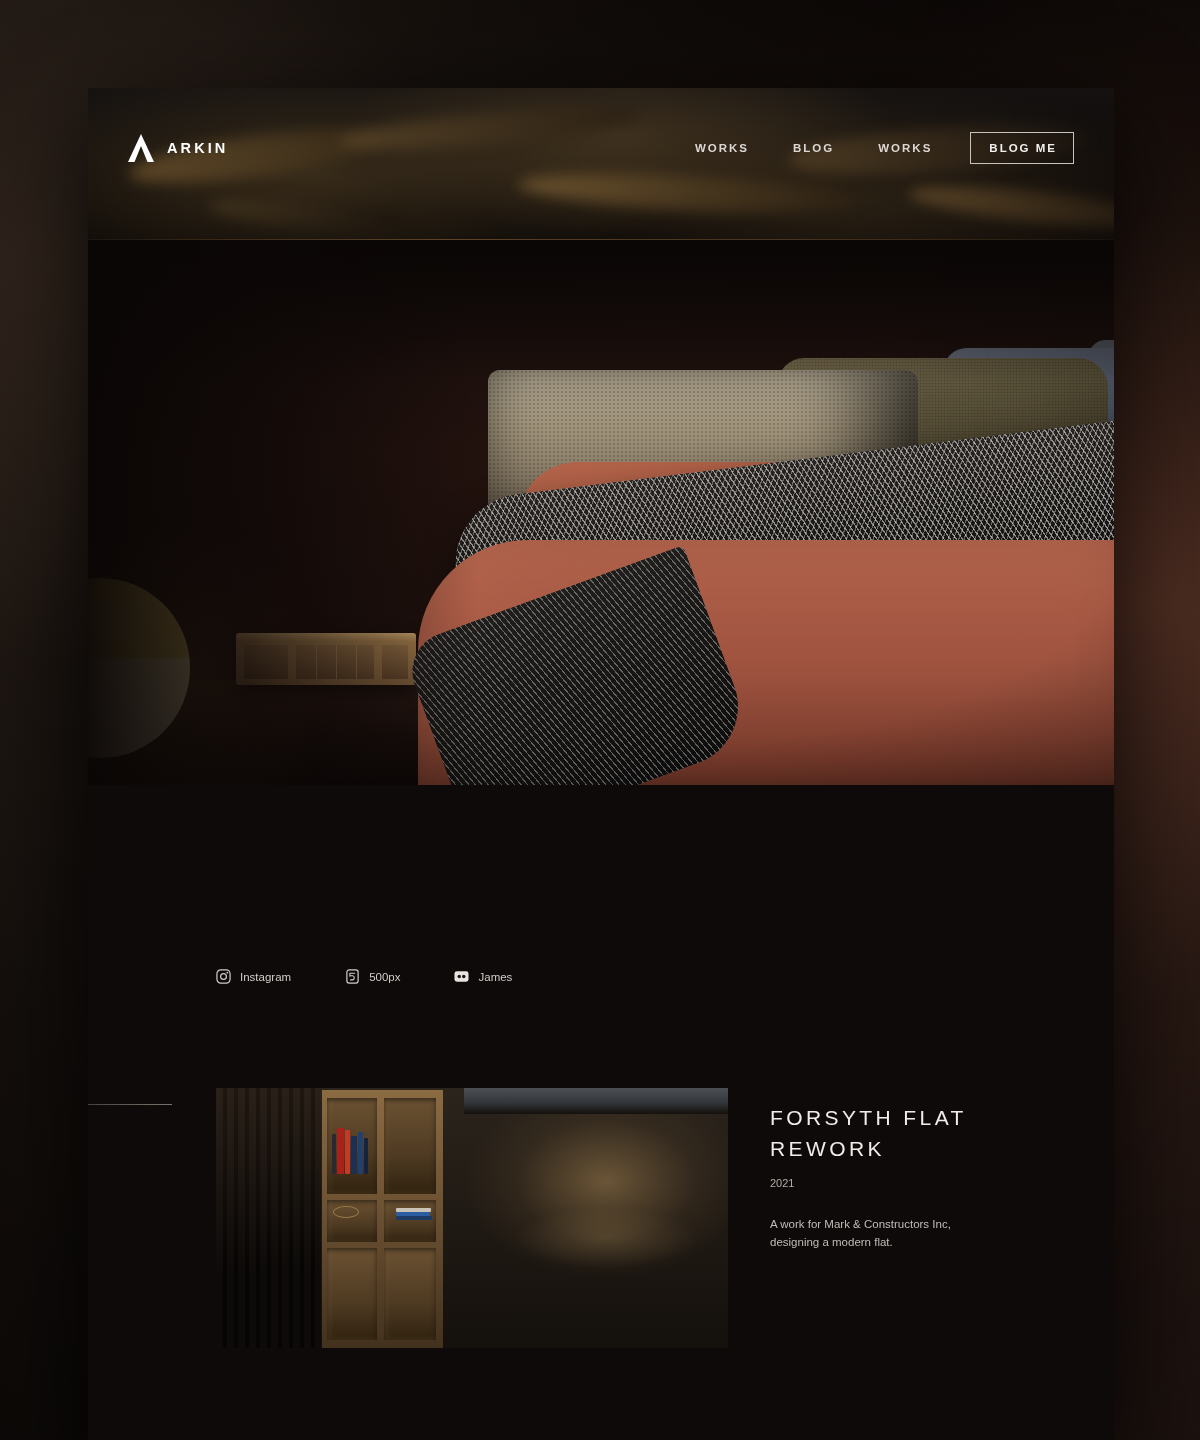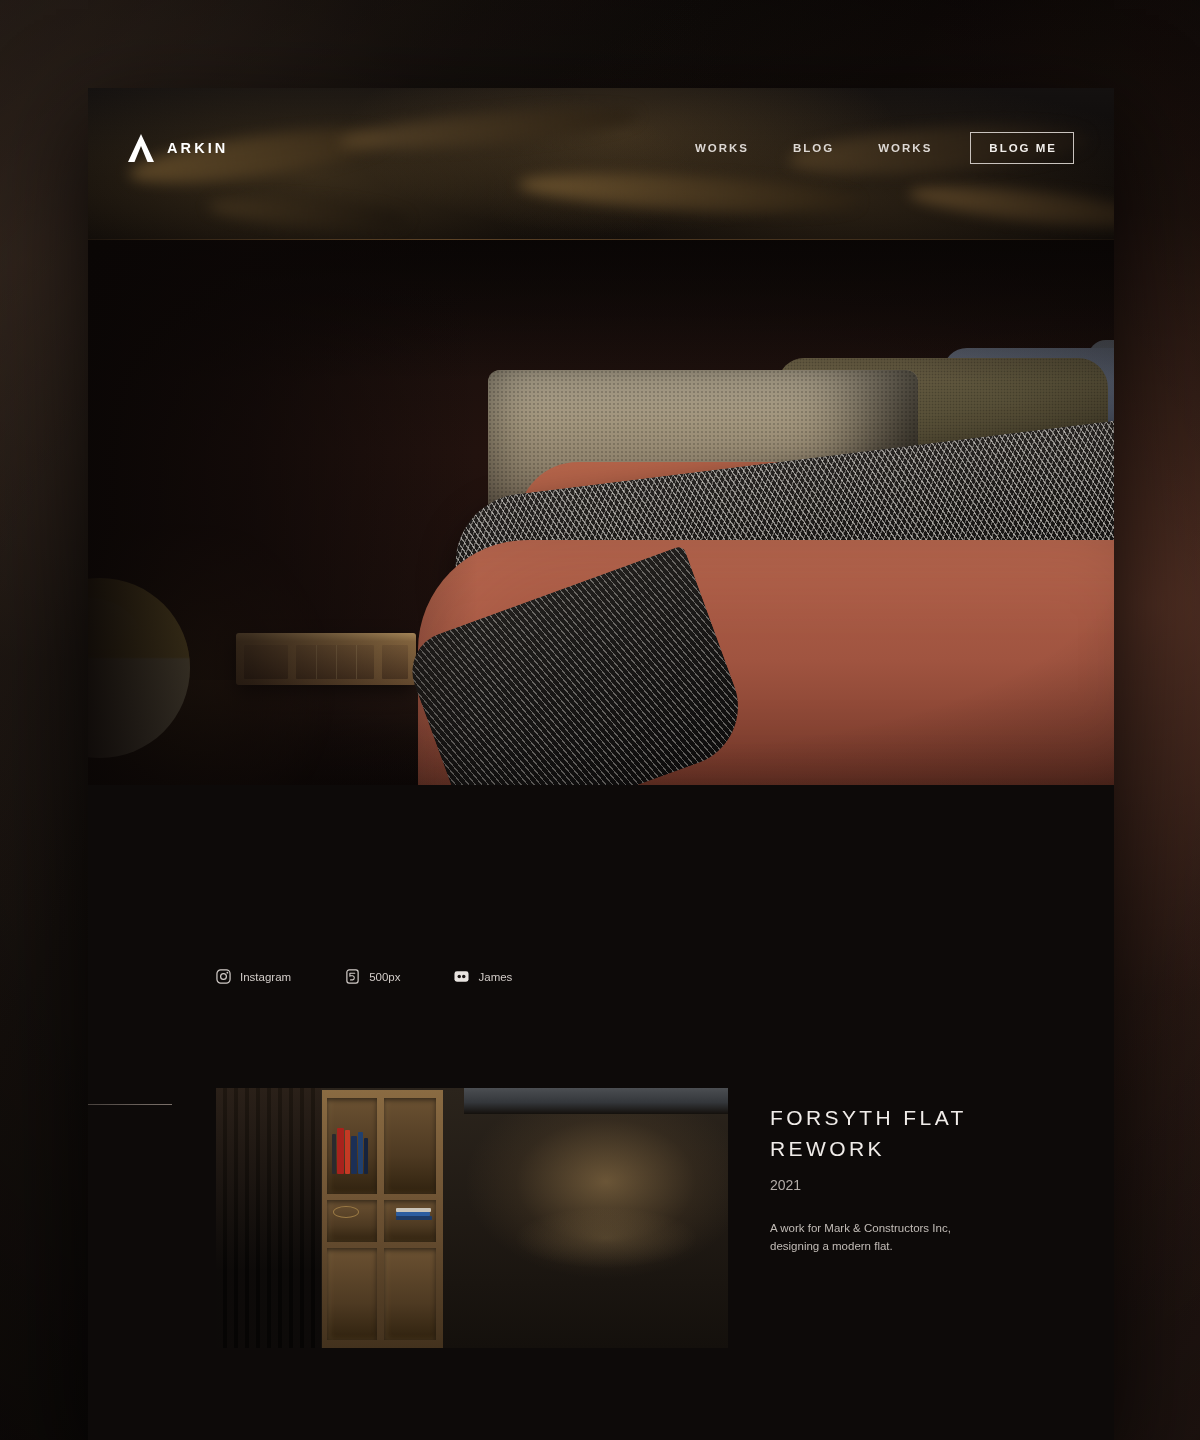--- a/index.html
+++ b/index.html
@@ -167,21 +167,21 @@
   #projects { position:relative; margin-top:104px; }
   #proj-rule { position:absolute; left:-88px; top:16px; width:172px; height:1px;
     background:linear-gradient(90deg, rgba(190,176,166,0) 0%, rgba(190,176,166,.55) 85%, rgba(190,176,166,.62) 100%); }
   #proj-title { margin-left:128px; color:#efebe8; font-size:25px; letter-spacing:6px; font-weight:300; }
 
   #proj-row { display:flex; margin-top:57px; padding-left:128px; gap:0; }
   #proj-img { position:relative; width:512px; height:260px; overflow:hidden;
     background:linear-gradient(180deg,#151210,#0b0908); flex:0 0 512px; }
   #proj-info { padding-left:42px; padding-top:14px; }
   #proj-name { color:#f0ece9; font-size:21px; line-height:31px; letter-spacing:3.4px; font-weight:400; white-space:pre-line; }
-  #proj-year { margin-top:13px; color:#b3aca7; font-size:14px; font-weight:400; }
+  #proj-year { margin-top:13px; color:#b3aca7; font-size:11px; font-weight:400; }
   #proj-desc { margin-top:26px; color:#c2bcb7; font-size:11.5px; line-height:18px; font-weight:400; max-width:210px; }
 
   
   .slats { position:absolute; left:0; top:0; width:105px; height:100%;
     background:repeating-linear-gradient(90deg,#1d1714 0px,#1d1714 7px,#0e0b09 7px,#0e0b09 11px); }
   .slats:after{content:"";position:absolute;inset:0;background:linear-gradient(180deg, rgba(90,66,42,.22), rgba(0,0,0,.55) 70%);}
   .backwall { position:absolute; left:105px; top:0; right:0; bottom:0;
     background:
       radial-gradient(48% 52% at 70% 36%, rgba(214,170,104,.40) 0%, rgba(120,92,56,.16) 46%, rgba(0,0,0,0) 72%),
       linear-gradient(180deg,#2b241c 0%, #201a14 50%, #14100c 100%); }

